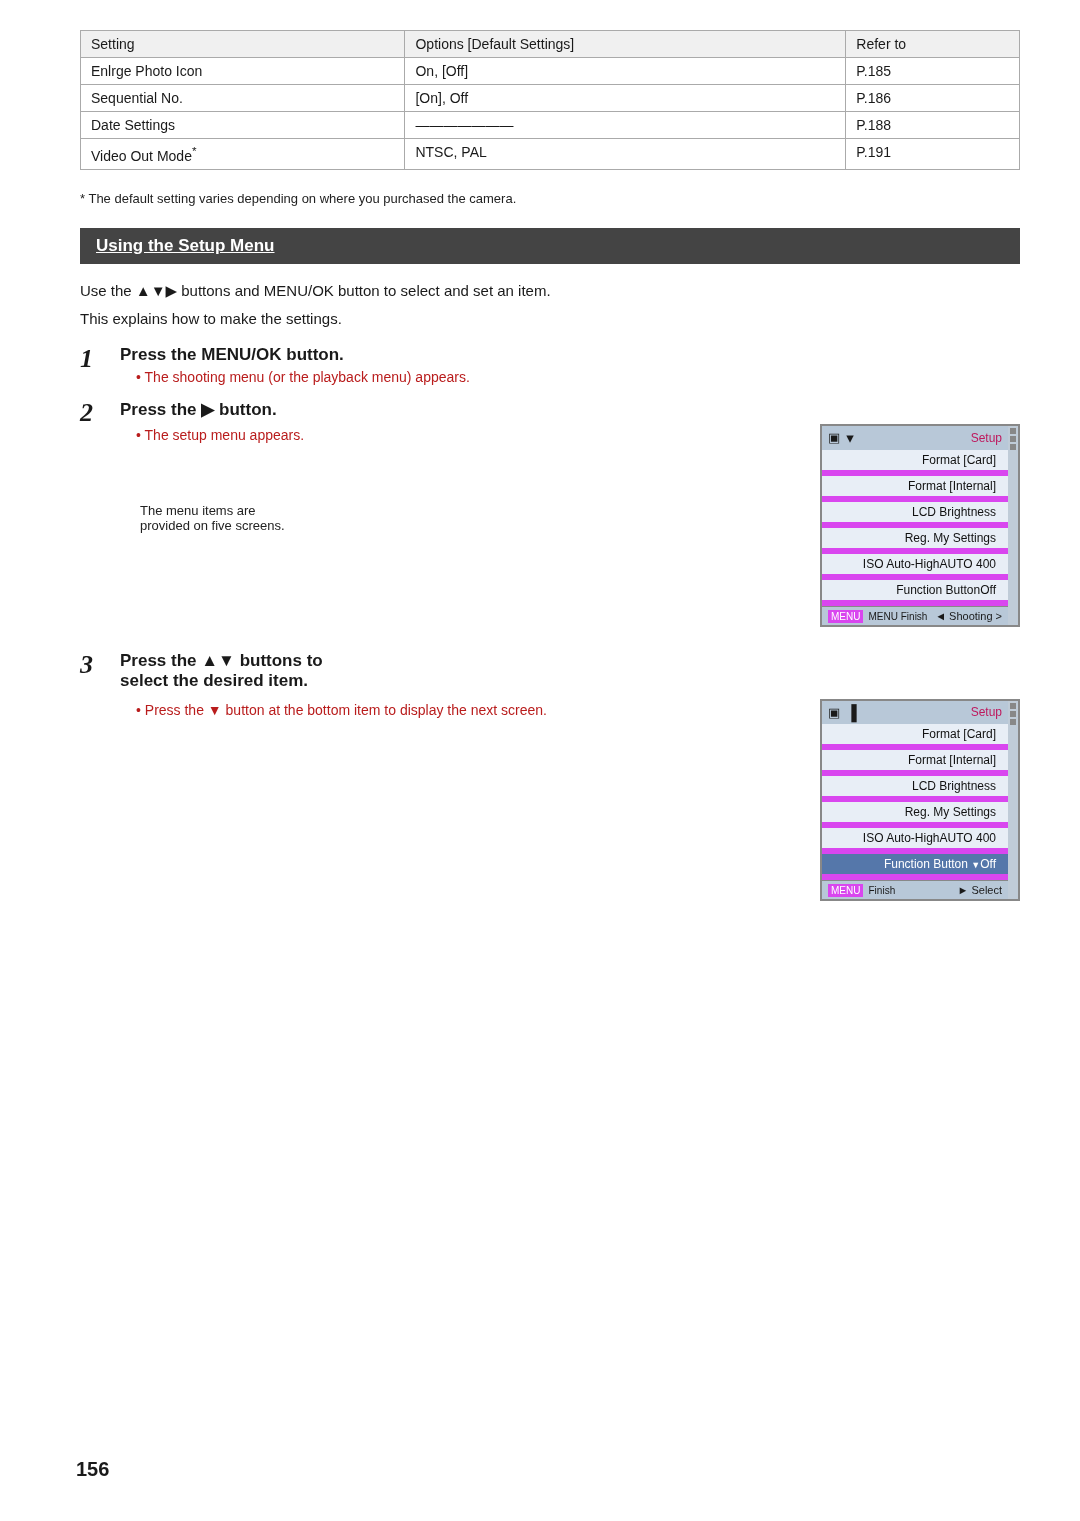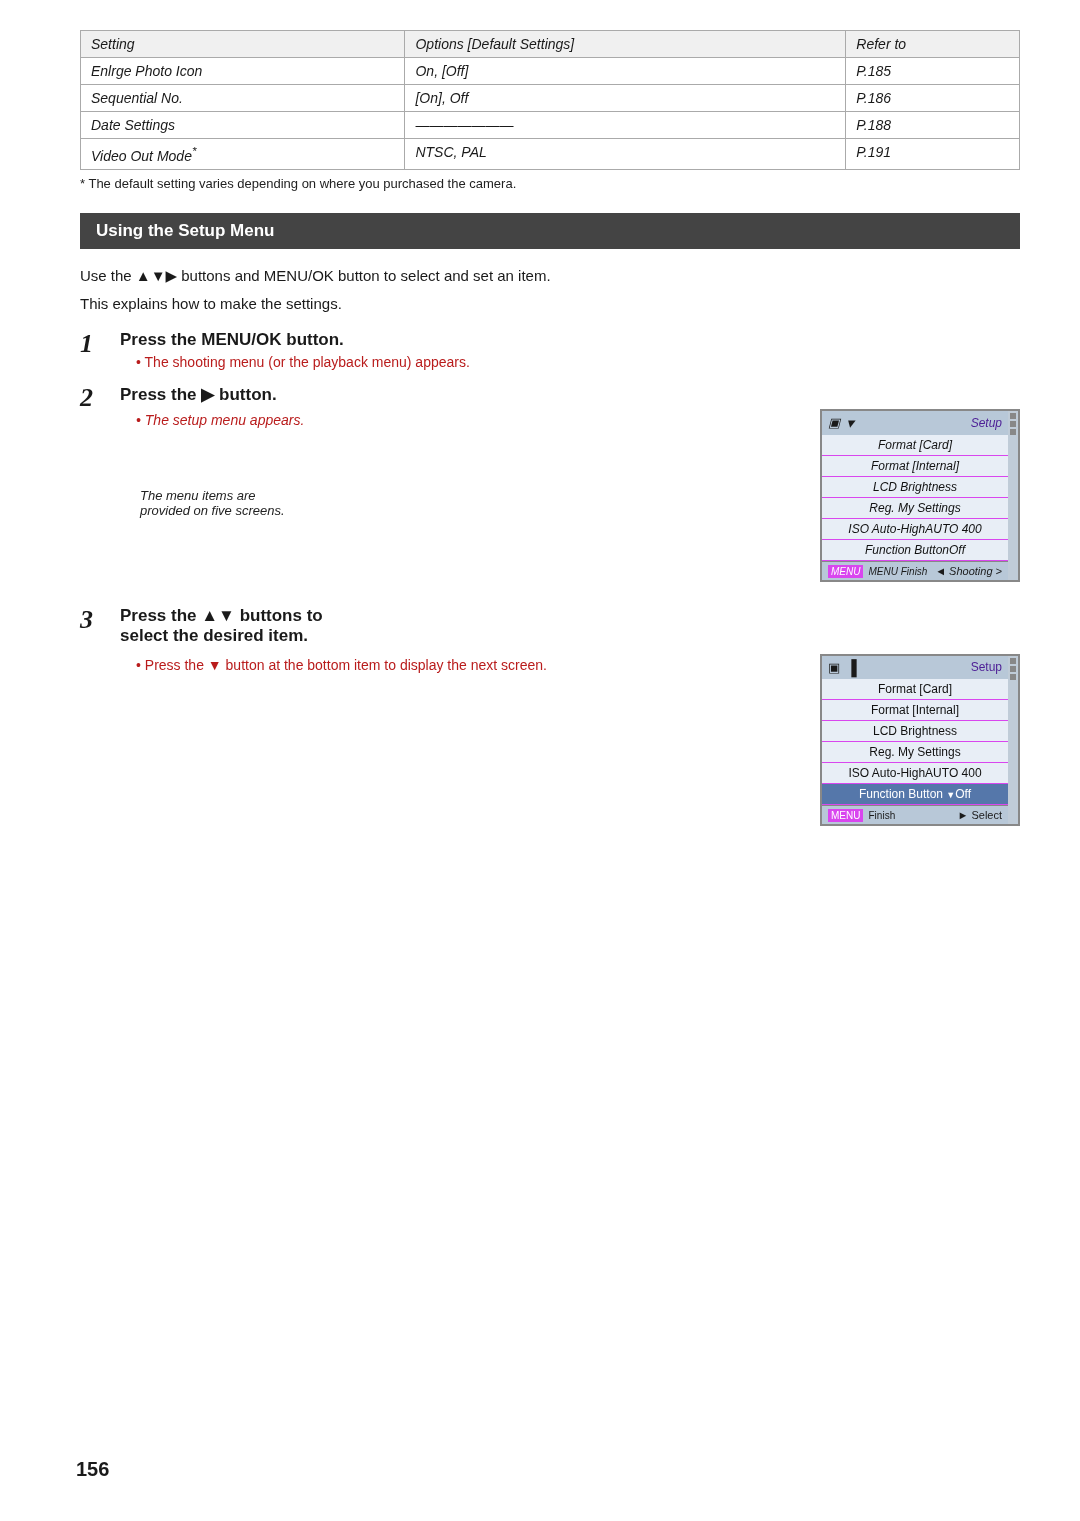--- a/index.html
+++ b/index.html
@@ -55,22 +55,21 @@
       bottom: 40px;
       left: 76px;
       font-size: 20px;
       font-weight: bold;
     }
 
     
     .settings-table {
       width: 100%;
       border-collapse: collapse;
-      margin-bottom: 6px;
-      font-style: italic;
+      margin-bottom: 21px;
     }
     .settings-table th {
       background: #f0f0f0;
       border: 1px solid #aaa;
       padding: 5px 10px;
       text-align: left;
       font-size: 14px;
       font-weight: normal;
     }
     .settings-table td {
@@ -93,20 +92,21 @@
     }
 
     
     .section-header {
       background: #444;
       color: #fff;
       font-size: 17px;
       font-weight: bold;
       padding: 8px 16px;
       margin-bottom: 16px;
+      text-decoration: underline;
     }
 
     
     .intro-text {
       font-size: 15px;
       margin-bottom: 6px;
       line-height: 1.5;
     }
 
     
@@ -142,21 +142,20 @@
     .step-bullet::before {
       content: '• ';
     }
 
     
     .step2-layout {
       display: flex;
       align-items: flex-start;
       gap: 20px;
       margin-top: 0;
-      font-style: italic;
     }
     .step2-text {
       flex: 1;
     }
     .menu-note {
       font-size: 14px;
       color: #222;
       margin-top: 60px;
       margin-left: 20px;
     }
@@ -175,31 +174,31 @@
     .camera-icon-row {
       display: flex;
       gap: 6px;
       align-items: center;
     }
     .camera-icon {
       font-size: 13px;
     }
     .screen-title {
       font-size: 12px;
-      color: #4c1d95;
+      color: #be185d;
       font-weight: normal;
     }
     .camera-screen-body {
       background: #e8eef6;
     }
     .screen-row {
       display: flex;
-      justify-content: center;
-      padding: 3px 23px;
-      border-bottom: 1px solid #d946ef;
+      justify-content: flex-end;
+      padding: 3px 12px;
+      border-bottom: 6px solid #d946ef;
       font-size: 12px;
       color: #111;
     }
     .screen-footer {
       background: #b8c8d8;
       display: flex;
       justify-content: space-between;
       padding: 3px 6px;
       font-size: 11px;
       border-top: 1px solid #888;

